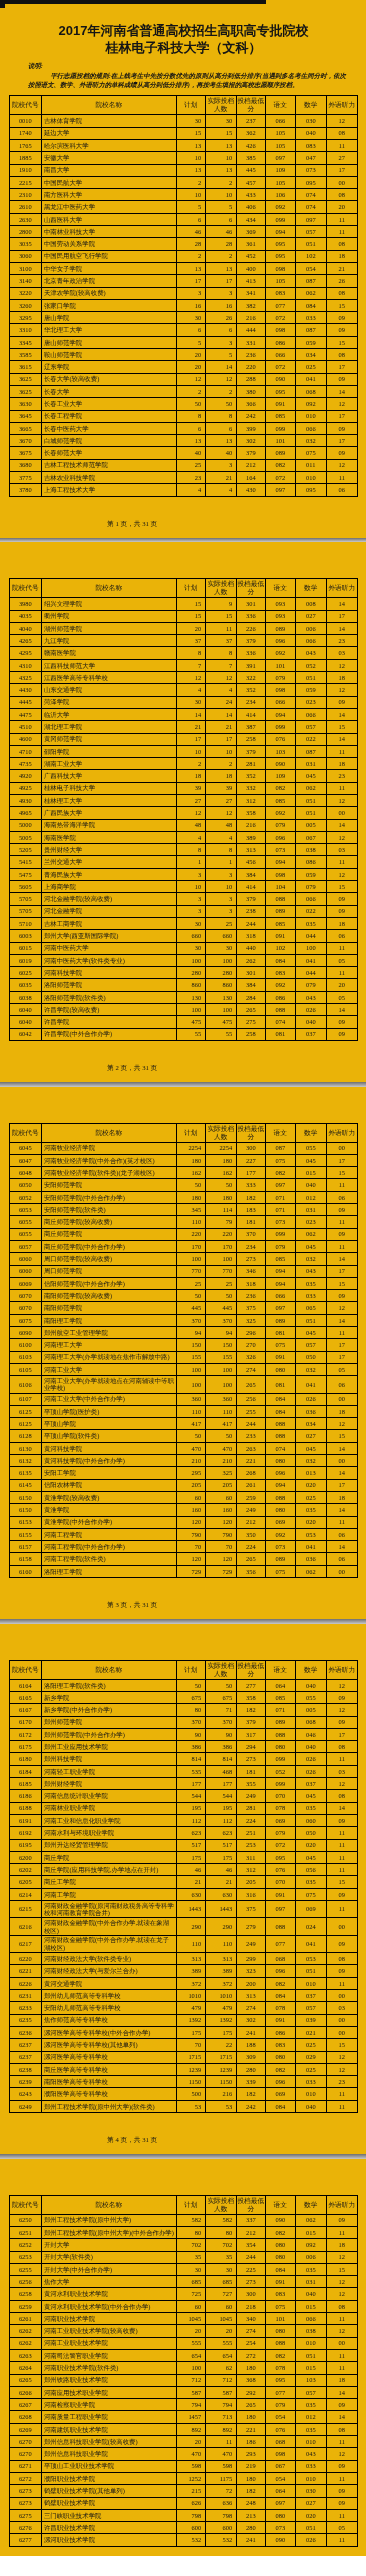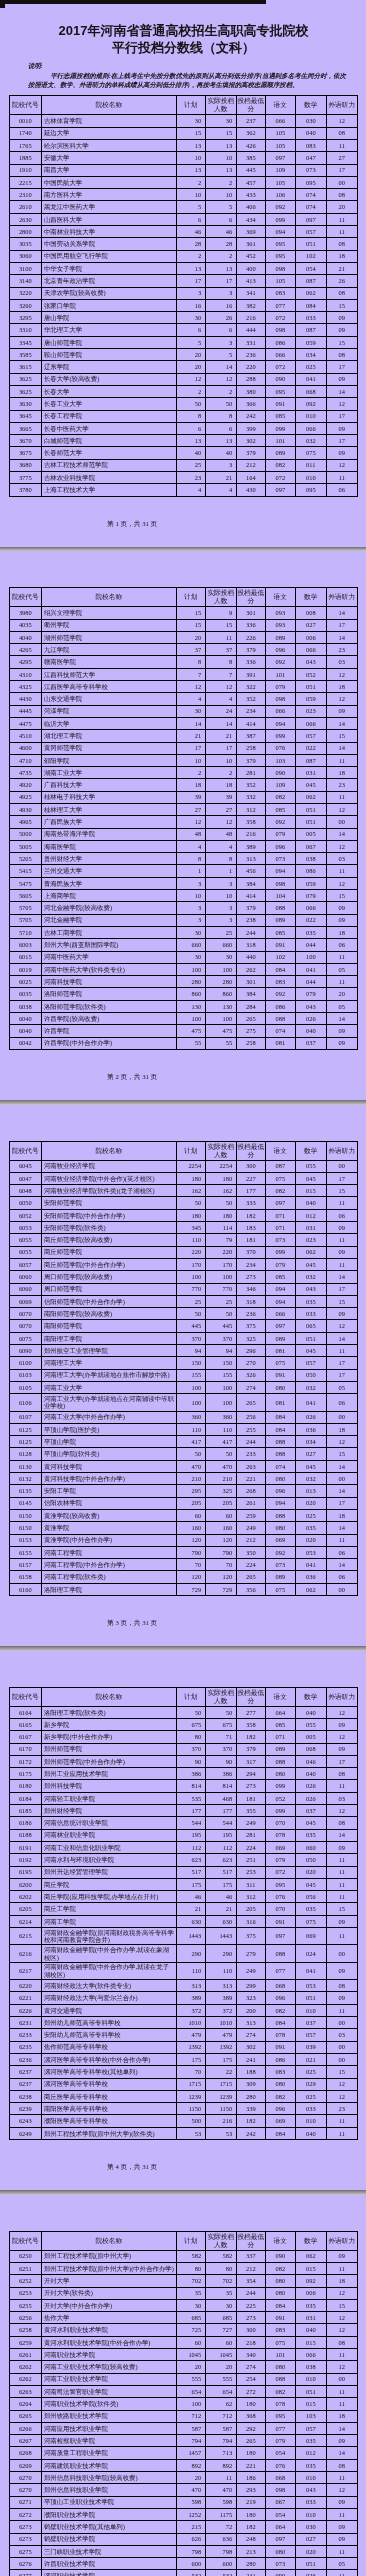--- a/index.html
+++ b/index.html
@@ -1,20 +1,20 @@
 <!DOCTYPE html>
 <html style="font-size:8.2px"><head>
 <meta charset="utf-8">
 <style>
   html,body{margin:0;padding:0;background:#fff;}
   body{width:367px;position:relative;color:#151515;
        font-family:"Liberation Serif","DejaVu Serif",serif;}
   .scan-bar{position:absolute;top:0;left:0;width:266px;height:4.1px;background:#101010;}
   .scan-notch{position:absolute;top:0;left:0;width:5.2px;height:7.7px;background:#101010;}
-  .sheet{position:relative;background:#c4b5fd;padding-bottom:18px;}
+  .sheet{position:relative;background:#eab308;padding-bottom:9px;}
   .sheet.cont{padding-top:36px;}
   .title-block{padding-top:23px;text-align:center;}
   .doc-title{font-family:"Liberation Sans","DejaVu Sans",sans-serif;
              font-weight:bold;font-size:13px;line-height:16.5px;margin:0;}
   .notes-block{margin:6.2px 0 4.1px 28px;width:318px;}
   .notes-label{font-weight:bold;font-size:6.4px;font-style:italic;}
   .notes-text{margin:1px 0 5.2px 0;font-weight:bold;font-style:italic;
               font-size:6.4px;line-height:1.4;text-indent:3.5em;text-align:justify;}
   table{border-collapse:collapse;table-layout:fixed;width:349px;margin-left:8.8px;}
   th,td{border:1px solid #000;overflow:hidden;}
@@ -28,21 +28,21 @@
   .page-sep{height:4.6px;width:100%;background:linear-gradient(#6f6f6f,#c9c9c9);}
 </style>
 </head>
 <body>
 
 <div id="doc">
     <section class="sheet">
       <div class="title-block">
         <h1 class="doc-title">
           <div>2017年河南省普通高校招生高职高专批院校</div>
-          <div>平行投档分数线（文科）</div>
+          <div>桂林电子科技大学（文科）</div>
         </h1>
       </div>
       <div class="notes-block">
         <div class="notes-label">说明:</div>
         <p class="notes-text">平行志愿投档的规则:在上线考生中先按分数优先的原则从高分到低分排序(当遇到多名考生同分时，依次按照语文、数学、外语听力的单科成绩从高分到低分排序)，再按考生填报的高校志愿顺序投档。</p>
       </div>
       <table>
         <colgroup>
           <col style="width: 32px;">
           <col style="width: 135px;">

